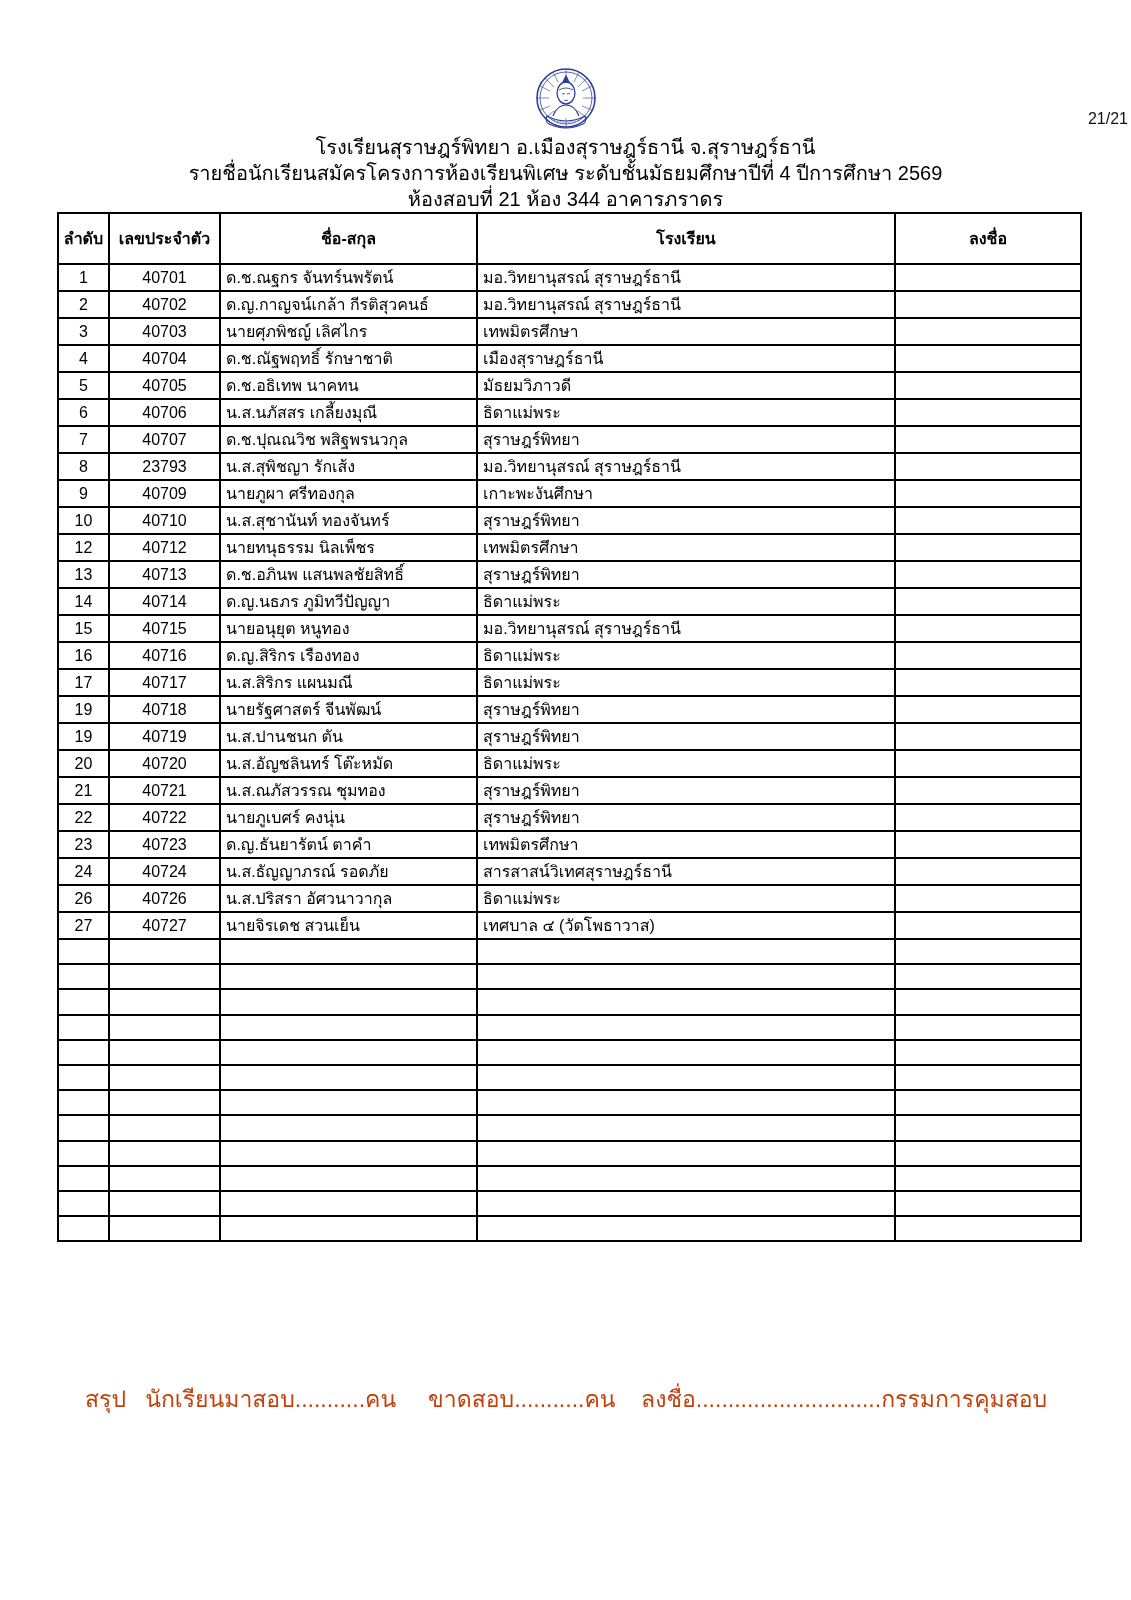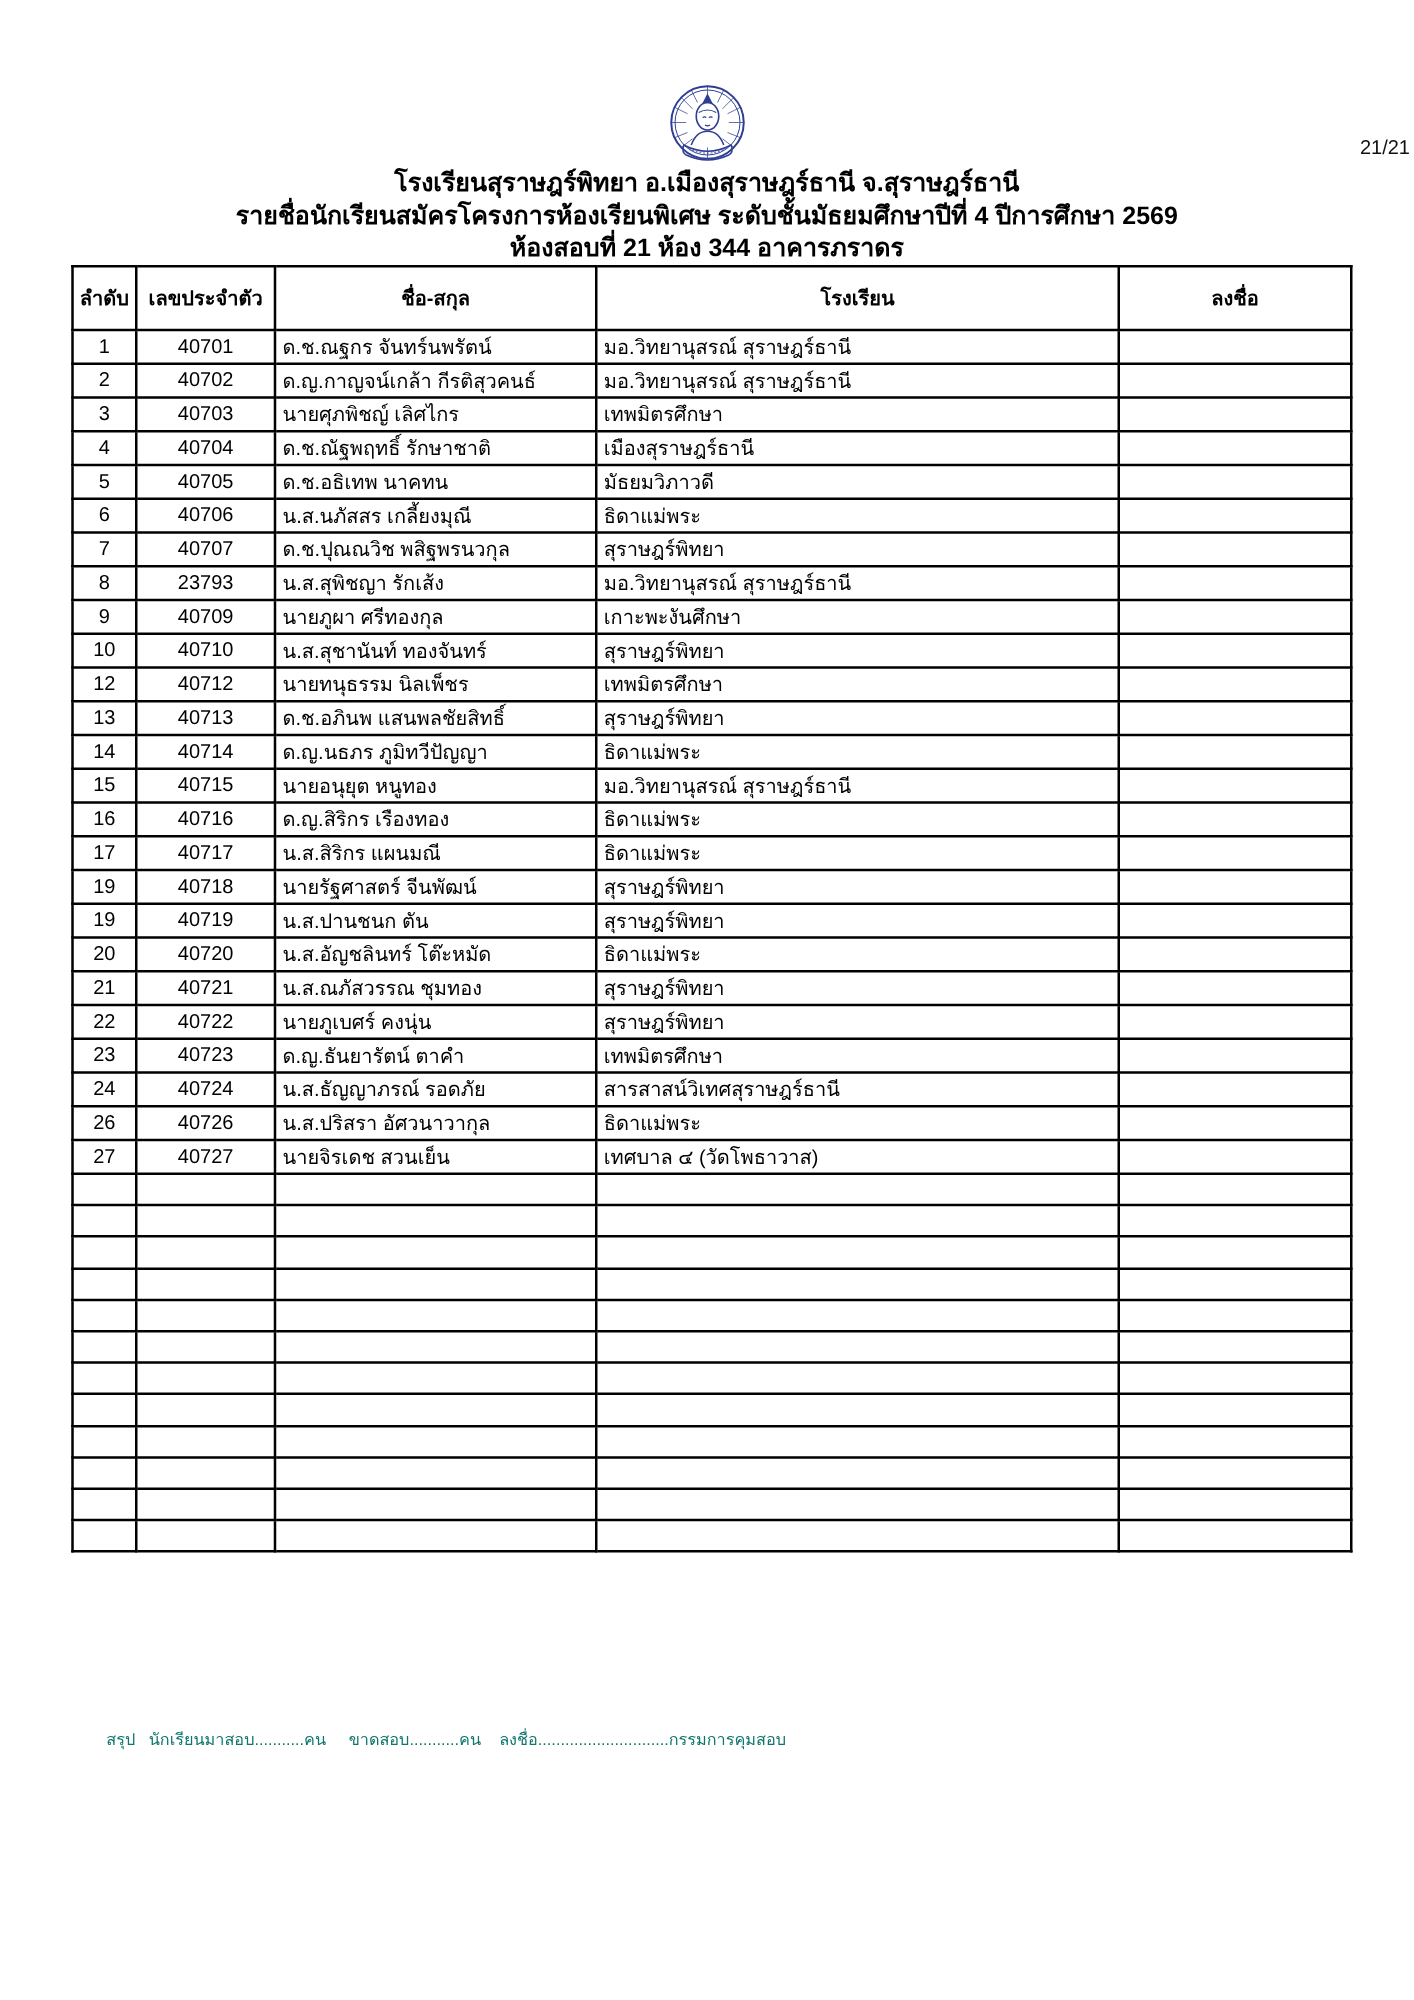--- a/index.html
+++ b/index.html
@@ -12,36 +12,36 @@
   .page-number {
     position:absolute; top:66px; right:3px;
     font-size:16px; color:#111;margin-top:44px;
   }
   .logo-wrap {
     position:absolute; top:66px; left:50%; transform:translateX(-50%);
     width:66px; height:68px;
   }
   .titles {
     position:absolute; top:134px; left:0; width:100%;
-    text-align:center; font-weight:bold; color:#000;
+    text-align:center; font-weight:normal; color:#000;
   }
   .title-line { font-size:20px; line-height:26px; }
   .table-wrap { position:absolute; top:212px; left:57px; }
   table.roster { border-collapse:collapse; table-layout:fixed; width:1023px; }
   table.roster th, table.roster td {
     border:2px solid #000;
     font-size:16px; overflow:hidden; white-space:nowrap;
   }
   table.roster th { font-weight:bold; height:24px; padding:12px 2px; text-align:center; }
   table.roster td { height:23.2px; padding:0 5px; }
   td.c-no, td.c-id { text-align:center; padding:0 2px; }
   td.c-name, td.c-school { text-align:left; }
   .footer-summary {
     position:absolute; top:1381px; left:85px;
-    font-size:13px; white-space:pre; color:#0f766e;
+    font-size:23px; white-space:pre; color:#c2410c;
   }
 </style>
 </head>
 <body>
 
 <div class="page-number">21/21</div>
 
 <div class="logo-wrap">
   <svg width="66" height="68" viewBox="0 0 66 68">
     <g stroke="#2e3e94" fill="none" stroke-width="1.6">

